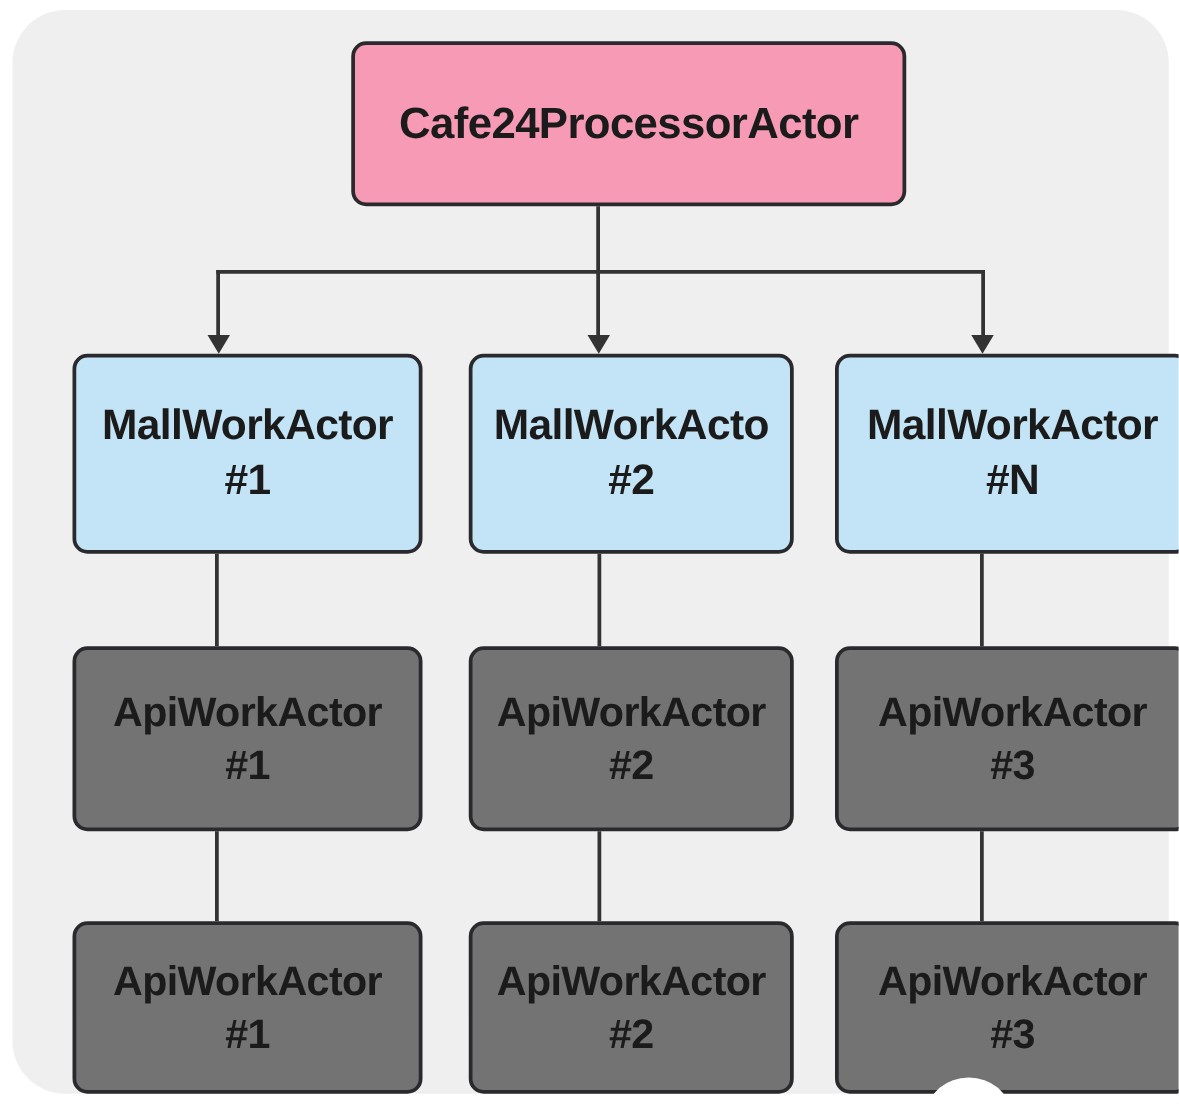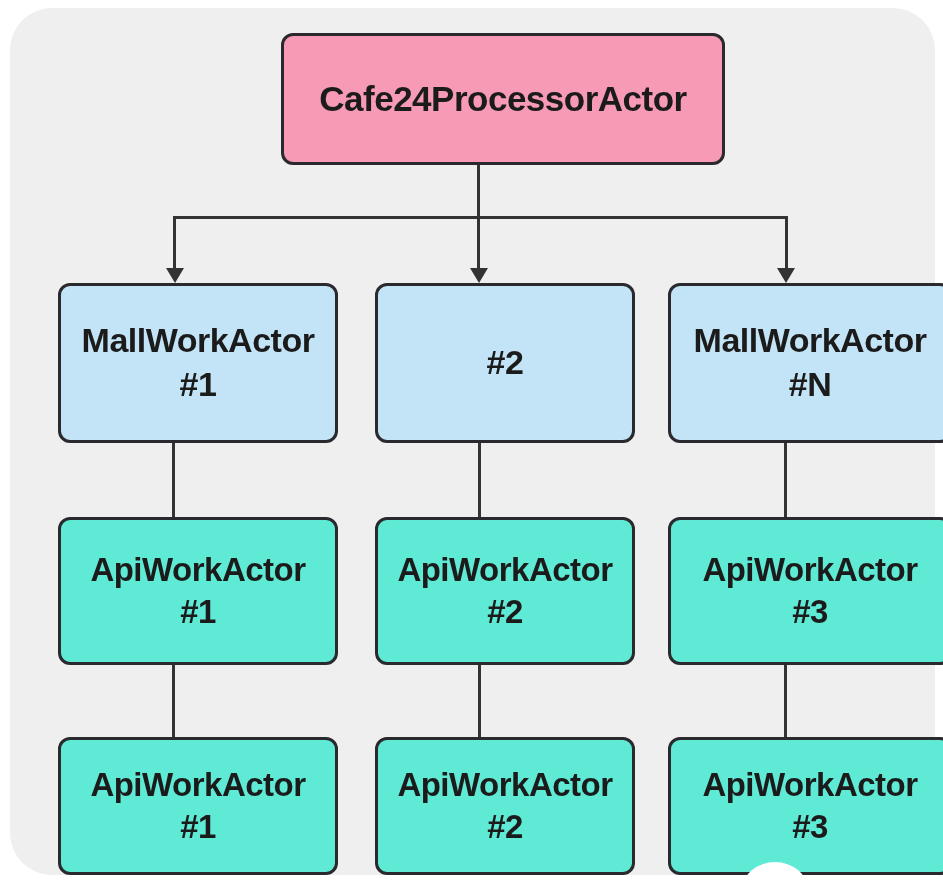--- a/index.html
+++ b/index.html
@@ -37,21 +37,21 @@
     color: #1b1b1b;
     font-weight: 700;
     letter-spacing: -0.5px;
     line-height: 1.28;
     z-index: 2;
     margin-left: 25px;
   }
   .node .lbl { white-space: nowrap; }
   .node-root { background: #f79ab5; font-size: 35px; }
   .node-mall { background: #c3e4f6; font-size: 34px; }
-  .node-api  { background: #5eead4; font-size: 33px; }
+  .node-api  { background: #737373; font-size: 33px; }
   .edge {
     position: absolute;
     background: #333333;
     z-index: 1;
   }
   .arrowhead {
     position: absolute;
     width: 0;
     height: 0;
     border-left: 9px solid transparent;
@@ -95,20 +95,21 @@
 
   <div class="node node-root" style="left:256px; top:33px; width:444px; height:132px;">
     <span class="lbl">Cafe24ProcessorActor</span>
   </div>
 
   <div class="node node-mall" style="left:33px; top:283px; width:280px; height:160px;">
     <span class="lbl">MallWorkActor</span>
     <span class="lbl">#1</span>
   </div>
   <div class="node node-mall" style="left:350px; top:283px; width:260px; height:160px;">
+    <span class="lbl">MallWorkActo</span>
     <span class="lbl">#2</span>
   </div>
   <div class="node node-mall" style="left:643px; top:283px; width:284px; height:160px;">
     <span class="lbl">MallWorkActor</span>
     <span class="lbl">#N</span>
   </div>
 
   <div class="node node-api" style="left:33px; top:517px; width:280px; height:148px;">
     <span class="lbl">ApiWorkActor</span>
     <span class="lbl">#1</span>

